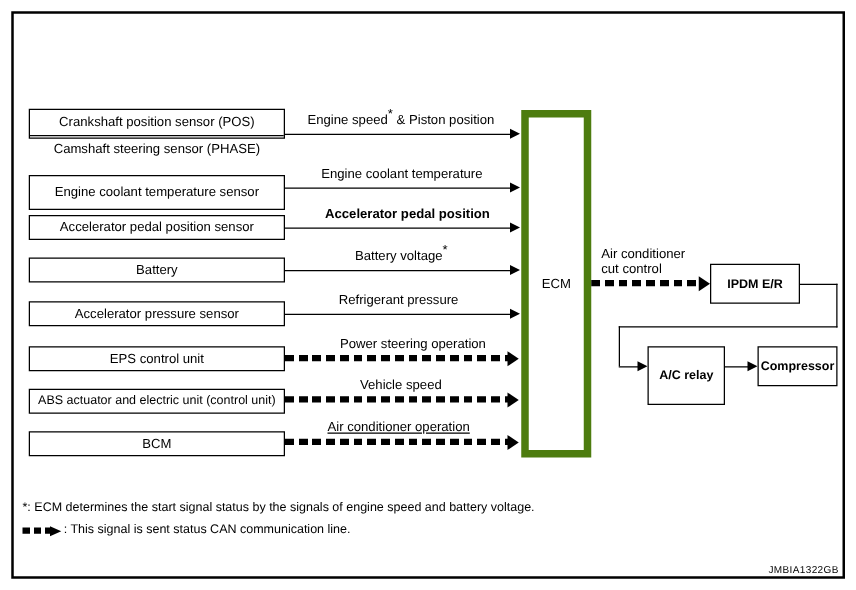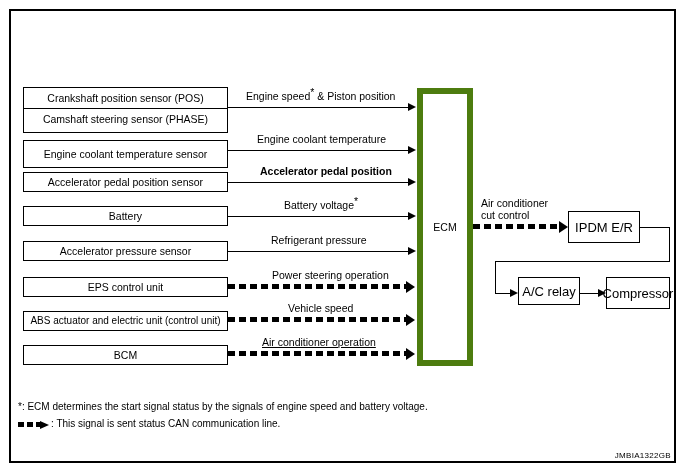--- a/index.html
+++ b/index.html
@@ -34,21 +34,21 @@
     font-size:10.5px;
     color:#000;
     line-height:1;
     white-space:nowrap;
   }
   .srcbox.tight{font-size:10px;}
   
   #box-position-sensors{
     position:absolute;
     left:23px; top:87px;
-    width:205px; height:46px;
+    width:205px; height:24px;
     box-sizing:border-box;
     border:1px solid #000;
     background:#fff;
   }
   #box-position-sensors .half{
     height:20px;
     display:flex;
     align-items:center;
     justify-content:center;
     font-size:10.5px;
@@ -57,22 +57,23 @@
   #box-position-sensors .half.top{border-bottom:1px solid #000;}
   
   .rbox{
     position:absolute;
     box-sizing:border-box;
     border:1px solid #000;
     background:#fff;
     display:flex;
     align-items:center;
     justify-content:center;
-    font-size:13px;
-    white-space:nowrap;
+    font-size:10px;
+    white-space:nowrap;
+    font-weight:bold;
   }
   
   #box-ecm{
     position:absolute;
     left:417px; top:88px;
     width:56px; height:278px;
     box-sizing:border-box;
     border:6px solid #4d7c0f;
     background:#fff;
     display:flex;
@@ -279,21 +280,21 @@
     <span>IPDM E/R</span>
   </div>
 
   <div class="conn h" style="left:640px; top:227px; width:30px;"></div>
   <div class="conn v" style="left:669px; top:227px; height:35px;"></div>
   <div class="conn h" style="left:495px; top:261px; width:175px;"></div>
   <div class="conn v" style="left:495px; top:261px; height:32px;"></div>
   <div class="conn h" style="left:495px; top:293px; width:17px;"></div>
   <div class="arrowhead" style="left:510px; top:289px;"></div>
 
-  <div class="rbox" style="left:518px; top:277px; width:62px; height:28px;">
+  <div class="rbox" style="left:518px; top:277px; width:62px; height:47px;">
     <span>A/C relay</span>
   </div>
 
   <div class="conn h" style="left:580px; top:293px; width:20px;"></div>
   <div class="arrowhead" style="left:598px; top:289px;"></div>
 
   <div class="rbox" style="left:606px; top:277px; width:64px; height:32px;">
     <span>Compressor</span>
   </div>
 

